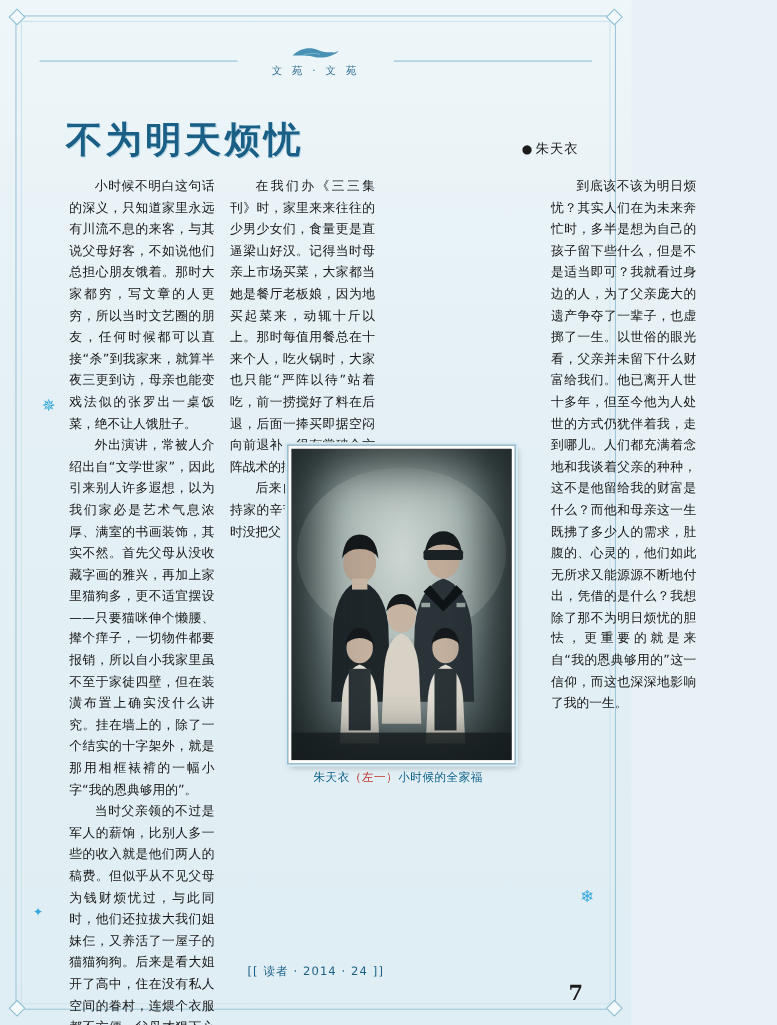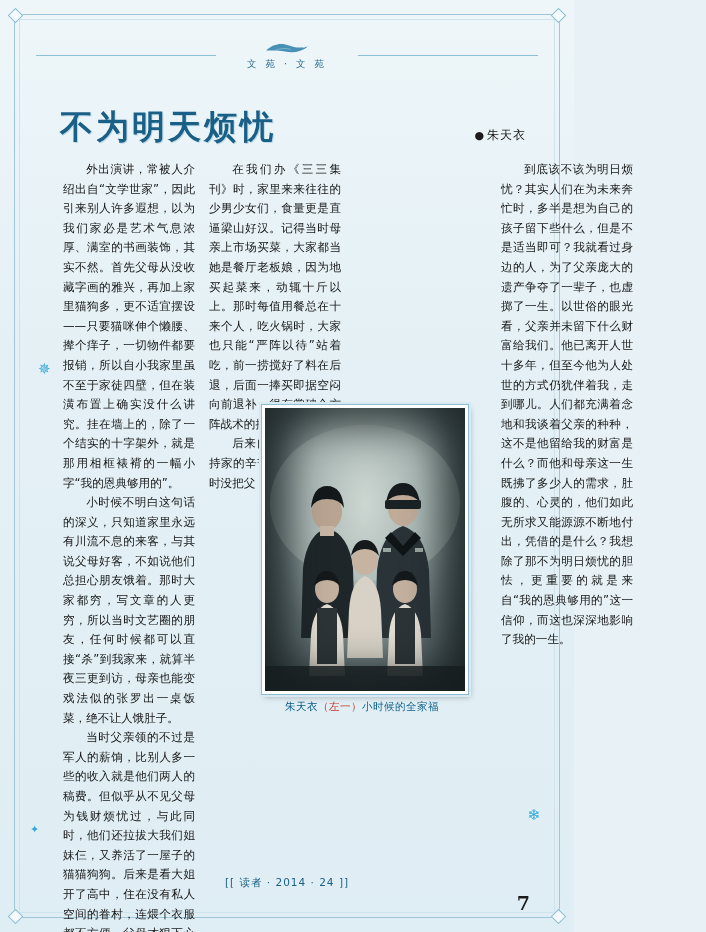--- a/index.html
+++ b/index.html
@@ -172,22 +172,22 @@
   <div class="title-row">
     <div class="article-title">不为明天烦忧</div>
     <div class="byline">
       <span class="dot">●</span><span>朱天衣</span>
     </div>
   </div>
 
   <div class="columns">
 
     <div class="col">
+      <p>小时候不明白这句话的深义，只知道家里永远有川流不息的来客，与其说父母好客，不如说他们总担心朋友饿着。那时大家都穷，写文章的人更穷，所以当时文艺圈的朋友，任何时候都可以直接“杀”到我家来，就算半夜三更到访，母亲也能变戏法似的张罗出一桌饭菜，绝不让人饿肚子。</p>
       <p>外出演讲，常被人介绍出自“文学世家”，因此引来别人许多遐想，以为我们家必是艺术气息浓厚、满室的书画装饰，其实不然。首先父母从没收藏字画的雅兴，再加上家里猫狗多，更不适宜摆设——只要猫咪伸个懒腰、撵个痒子，一切物件都要报销，所以自小我家里虽不至于家徒四壁，但在装潢布置上确实没什么讲究。挂在墙上的，除了一个结实的十字架外，就是那用相框裱褙的一幅小字“我的恩典够用的”。</p>
-      <p>小时候不明白这句话的深义，只知道家里永远有川流不息的来客，与其说父母好客，不如说他们总担心朋友饿着。那时大家都穷，写文章的人更穷，所以当时文艺圈的朋友，任何时候都可以直接“杀”到我家来，就算半夜三更到访，母亲也能变戏法似的张罗出一桌饭菜，绝不让人饿肚子。</p>
       <p>当时父亲领的不过是军人的薪饷，比别人多一些的收入就是他们两人的稿费。但似乎从不见父母为钱财烦忧过，与此同时，他们还拉拔大我们姐妹仨，又养活了一屋子的猫猫狗狗。后来是看大姐开了高中，住在没有私人空间的眷村，连煨个衣服都不方便，父母才狠下心来在台北市郊购置了幢房子。说狠下心是因为家里一点积蓄也没有，而父亲的军饷正够付房贷。不过</p>
     </div>
 
     <div class="col">
       <p>在我们办《三三集刊》时，家里来来往往的少男少女们，食量更是直逼梁山好汉。记得当时母亲上市场买菜，大家都当她是餐厅老板娘，因为地买起菜来，动辄十斤以上。那时每值用餐总在十来个人，吃火锅时，大家也只能“严阵以待”站着吃，前一捞搅好了料在后退，后面一捧买即据空闷向前退补，很有掌破合方阵战术的排场。</p>
       <p>后来自己成家才知道持家的辛苦，也才谅觉当时没把父</p>
     </div>
 
     <div class="col" style="width:146px;">
       <div style="height:510px;"></div>

